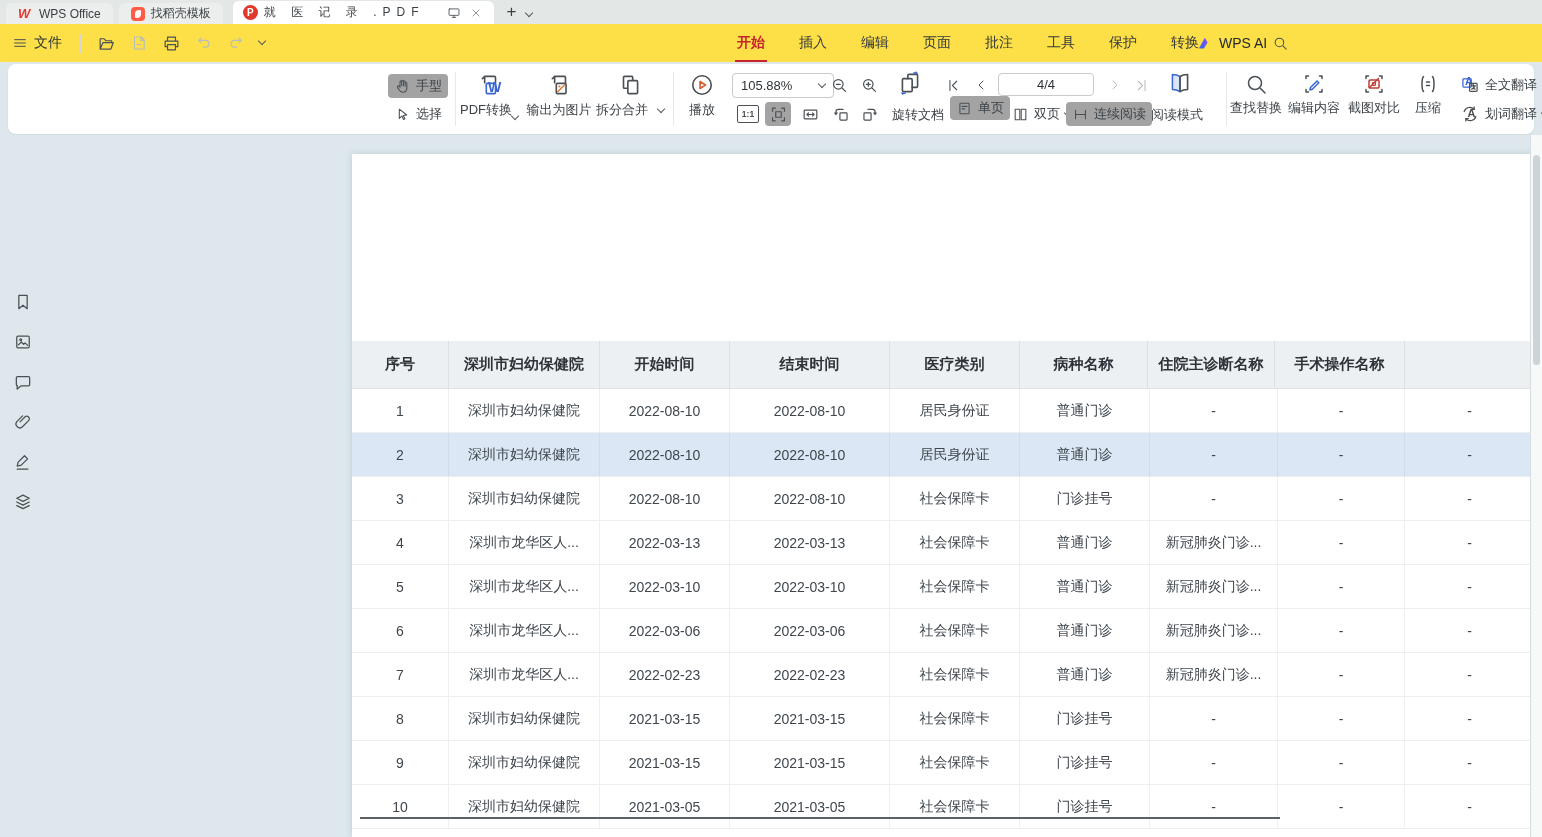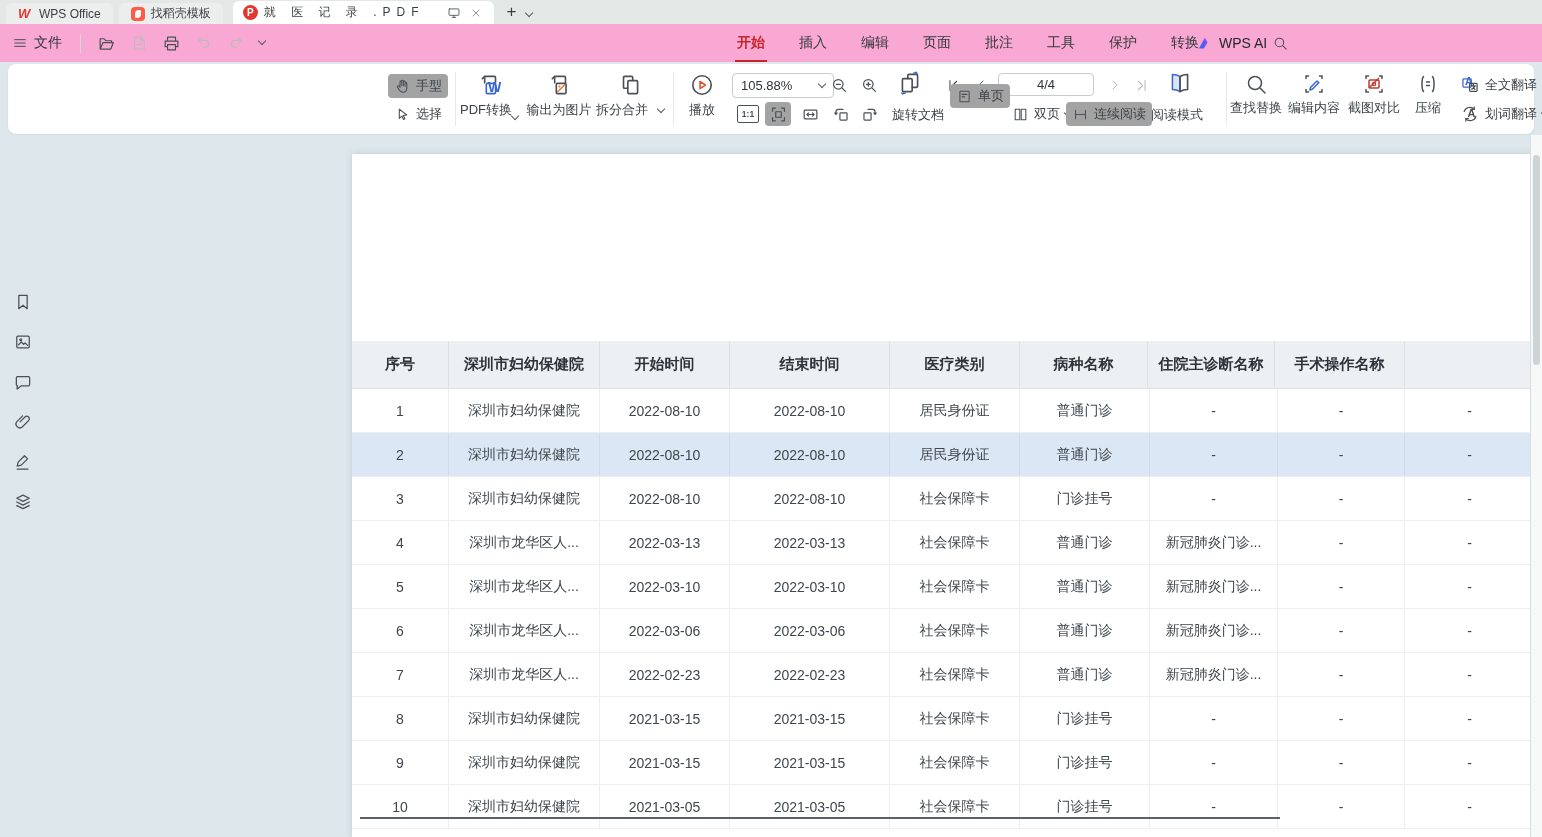--- a/index.html
+++ b/index.html
@@ -24,21 +24,21 @@
   .docer{width:14px;height:14px;border-radius:4px;background:#ff5b45;position:relative;}
   .docer::after{content:"";position:absolute;left:4px;top:3px;width:6px;height:8px;background:#fff;border-radius:4px 1px 4px 1px;}
   .pdfdot{width:15px;height:15px;border-radius:50%;background:#e0382d;color:#fff;font-size:10px;font-weight:bold;
           display:flex;align-items:center;justify-content:center;}
   .tabbtn{width:16px;height:16px;display:flex;align-items:center;justify-content:center;color:#6b7276;}
   .plusbtn{font-size:17px;color:#3a3f43;margin:0 2px 2px 12px;}
   .chev{width:6px;height:6px;border-right:1.4px solid #555b5f;border-bottom:1.4px solid #555b5f;transform:rotate(45deg);display:inline-block;margin-top:-3px;}
   .chev.sm{width:5px;height:5px;}
 
   
-  .menubar{position:absolute;left:0;top:24px;width:100%;height:38px;background:#f9a8d4;display:flex;align-items:center;font-size:14px;}
+  .menubar{position:absolute;left:0;top:24px;width:100%;height:38px;background:#fde047;display:flex;align-items:center;font-size:14px;}
   .filebtn{display:flex;align-items:center;gap:6px;margin-left:12px;color:#2f3438;}
   .qbar{display:flex;align-items:center;gap:14px;margin-left:18px;padding-left:16px;border-left:1px solid #d4d8d8;}
   .menu-items{position:absolute;left:735px;top:0;height:38px;display:flex;align-items:center;gap:30px;}
   .menu-item{color:#33383c;position:relative;padding:4px 2px;cursor:default;}
   .menu-item.active{color:#c7252c;font-weight:bold;}
   .menu-item.active::after{content:"";position:absolute;left:0;right:0;bottom:-6px;height:2.5px;background:#c7252c;}
   .ai{position:absolute;left:1196px;display:flex;align-items:center;gap:6px;color:#24292d;}
   .msearch{position:absolute;left:1272px;}
 
   
@@ -290,21 +290,21 @@
         <path class="stk" d="M14 5.5H8a3 3 0 0 0-3 3V12M3.5 10l1.5 2 1.5-2"></path>
       </svg>
   </div>
   <div class="ibtn" style="left:848px;top:38px;">
     <svg width="19" height="19" viewBox="0 0 24 24">
         <rect class="stk" x="5" y="10" width="9" height="9" rx="1"></rect>
         <path class="stk" d="M10 5.5h6a3 3 0 0 1 3 3V12M17.5 10l1.5 2 1.5-2"></path>
       </svg>
   </div>
   <span style="position:absolute;left:884px;top:42px;">旋转文档</span>
-  <div class="hbtn sel" style="left:942px;top:20px;">
+  <div class="hbtn sel" style="left:942px;top:32px;">
     <svg width="17" height="17" viewBox="0 0 24 24">
         <rect class="stk" x="5.5" y="4.5" width="13" height="15" rx="1"></rect>
         <path class="stk" d="M8.5 9h7M8.5 12.5h4"></path>
       </svg>
     <span>单页</span>
   </div>
   <div class="hbtn" style="left:998px;top:38px;">
     <svg width="17" height="17" viewBox="0 0 24 24">
         <rect class="stk" x="4.5" y="4.5" width="6.5" height="15"></rect>
         <rect class="stk" x="13" y="4.5" width="6.5" height="15"></rect>

